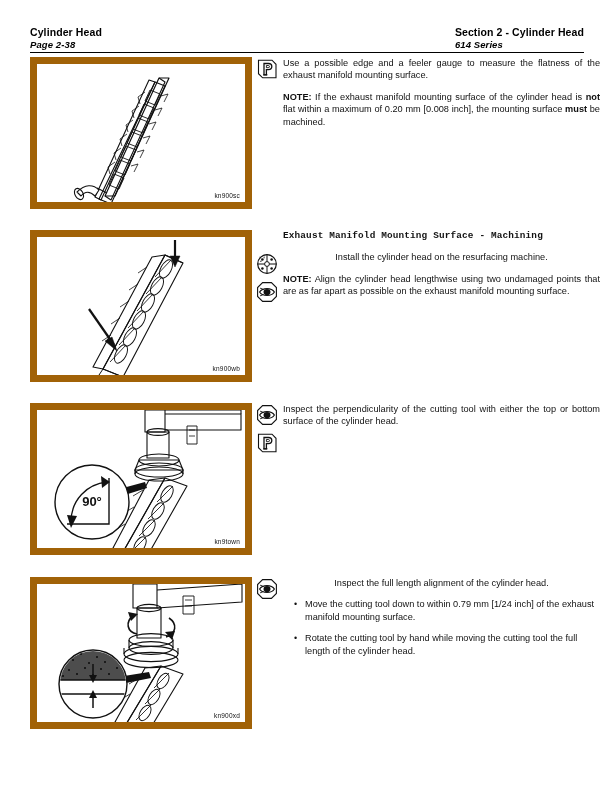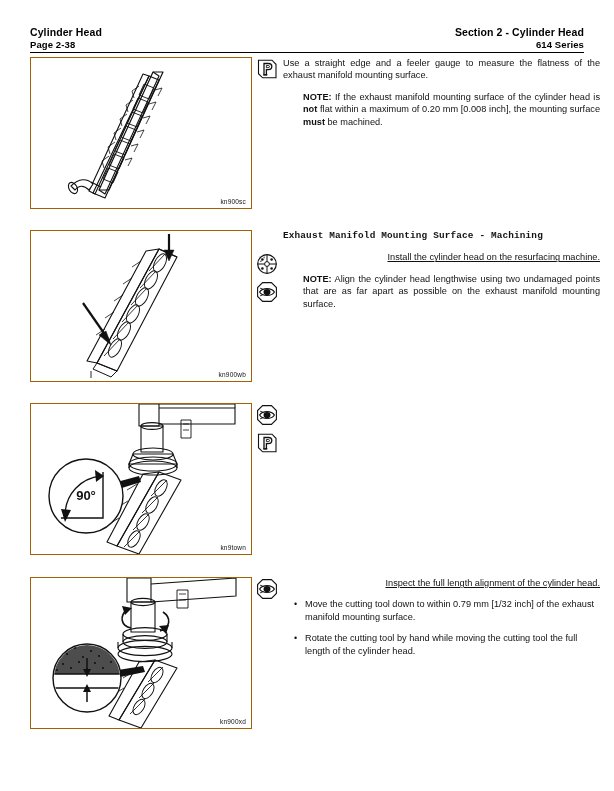--- a/index.html
+++ b/index.html
@@ -29,32 +29,33 @@
   .page-header {
     position: absolute;
     left: 30px;
     top: 26px;
     width: 554px;
     display: flex;
     justify-content: space-between;
     align-items: flex-start;
   }
   .hdr-left { text-align: left; }
-  .hdr-right { text-align: right; }
+  .hdr-right { }
   .hdr-line1 {
     font-size: 10.5px;
     font-weight: bold;
     letter-spacing: .1px;
     line-height: 13px;
   }
   .hdr-line2 {
     font-size: 9.5px;
     font-weight: bold;
     letter-spacing: .1px;
     line-height: 12px;
+    font-style: italic;
   }
   .header-rule {
     position: absolute;
     left: 30px;
     top: 52px;
     width: 554px;
     height: 1px;
     background: #000;
   }
 
@@ -69,21 +70,21 @@
   .row-3 { top: 403px; height: 155px; }
   .row-4 { top: 577px; height: 155px; }
 
   
   .figure {
     position: absolute;
     left: 30px;
     top: 0;
     width: 222px;
     height: 152px;
-    border: 1px solid #a16207;
+    border: 7px solid #a16207;
     background: #fff;
     box-sizing: border-box;
     overflow: hidden;
   }
   .figure svg { display: block; }
   .fig-caption {
     position: absolute;
     right: 5px;
     bottom: 3px;
     font-size: 6.5px;
@@ -112,31 +113,31 @@
     margin-bottom: 4px;
   }
   .body-text {
     margin-left: 28px;
     font-size: 9.2px;
     line-height: 12.4px;
     text-align: justify;
     color: #111;
   }
   .body-text p { margin: 0 0 9px 0; }
-  .body-text p:last-child { margin-bottom: 0; margin-left: 20px; }
+  .body-text p:last-child { margin-bottom: 0; }
   .subhead {
     font-size: 9.4px;
     font-weight: bold;
     margin: 0 0 9px 0;
     letter-spacing: .15px;
     text-align: left;
     font-family: Liberation Mono, monospace;
   }
   b, .b { font-weight: bold; }
-  .nojustify { text-align: right; text-decoration: underline; }
+  .nojustify { text-align: center; }
 
   ul.bullets {
     margin: 9px 0 0 0;
     padding: 0 0 0 22px;
     list-style: none;
   }
   ul.bullets li {
     position: relative;
     margin-bottom: 9px;
     font-size: 9.2px;
@@ -219,21 +220,21 @@
     <div class="textcol">
       <div class="icon-gutter">
         <svg class="icon" viewBox="0 0 24 24">
           <path d="M3.5 3.2 L17 3.2 L21 7.3 L21 20.8 L7.6 20.8 L3.5 16.7 Z" fill="none" stroke="#111" stroke-width="1.1"></path>
           <path d="M9 6.5 L13.5 6.5 C15.6 6.5 16.8 7.8 16.8 9.6 C16.8 11.4 15.6 12.6 13.5 12.6 L11.4 12.6 L11.4 17.8 L9 17.8 Z" fill="none" stroke="#111" stroke-width="1.3"></path>
           <path d="M11.4 8.5 L13.2 8.5 C14.1 8.5 14.5 9 14.5 9.6 C14.5 10.3 14.1 10.7 13.2 10.7 L11.4 10.7 Z" fill="none" stroke="#111" stroke-width="0.9"></path>
           <path d="M8.2 17.8 L12.4 17.8" stroke="#111" stroke-width="1.1" fill="none"></path>
         </svg>
       </div>
       <div class="body-text">
-        <p>Use a straight edge and a feeler gauge to measure the flatness of the exhaust manifold mounting surface.</p>
+        <p>Use a possible edge and a feeler gauge to measure the flatness of the exhaust manifold mounting surface.</p>
         <p><b>NOTE:</b><span> If the exhaust manifold mounting surface of the cylinder head is </span><b>not</b><span> flat within a maximum of 0.20 mm [0.008 inch], the mounting surface </span><b>must</b><span> be machined.</span></p>
       </div>
     </div>
   </div>
 
   <div class="row row-2">
     <div class="figure">
       <svg width="220" height="150" viewBox="0 0 220 150">
         <g fill="none" stroke="#111" stroke-width="1.1" stroke-linejoin="round">
 
@@ -374,20 +375,21 @@
           <path d="M8.6 9.6 L5.2 8.2 M8.6 14.4 L5.2 15.8" stroke="#111" stroke-width="1" fill="none"></path>
         </svg>
         <svg class="icon" viewBox="0 0 24 24">
           <path d="M3.5 3.2 L17 3.2 L21 7.3 L21 20.8 L7.6 20.8 L3.5 16.7 Z" fill="none" stroke="#111" stroke-width="1.1"></path>
           <path d="M9 6.5 L13.5 6.5 C15.6 6.5 16.8 7.8 16.8 9.6 C16.8 11.4 15.6 12.6 13.5 12.6 L11.4 12.6 L11.4 17.8 L9 17.8 Z" fill="none" stroke="#111" stroke-width="1.3"></path>
           <path d="M11.4 8.5 L13.2 8.5 C14.1 8.5 14.5 9 14.5 9.6 C14.5 10.3 14.1 10.7 13.2 10.7 L11.4 10.7 Z" fill="none" stroke="#111" stroke-width="0.9"></path>
           <path d="M8.2 17.8 L12.4 17.8" stroke="#111" stroke-width="1.1" fill="none"></path>
         </svg>
       </div>
       <div class="body-text">
+        <p>Inspect the perpendicularity of the cutting tool with either the top or bottom surface of the cylinder head.</p>
       </div>
     </div>
   </div>
 
   <div class="row row-4">
     <div class="figure">
       <svg width="220" height="150" viewBox="0 0 220 150">
         <g fill="none" stroke="#111" stroke-width="1.1" stroke-linejoin="round">
 
           <path d="M96 0 L120 0 L120 24 L96 24 Z"></path>
@@ -480,20 +482,20 @@
         <svg class="icon" viewBox="0 0 24 24">
           <path d="M7.6 2.6 L16.4 2.6 L21.4 7.6 L21.4 16.4 L16.4 21.4 L7.6 21.4 L2.6 16.4 L2.6 7.6 Z" fill="none" stroke="#111" stroke-width="1.1"></path>
           <path d="M4.6 12 C7.6 7.4 16.4 7.4 19.4 12 C16.4 16.6 7.6 16.6 4.6 12 Z" fill="none" stroke="#111" stroke-width="1.2"></path>
           <ellipse cx="12" cy="12" rx="3.5" ry="3.1" fill="#111"></ellipse>
           <path d="M8.6 9.6 L5.2 8.2 M8.6 14.4 L5.2 15.8" stroke="#111" stroke-width="1" fill="none"></path>
         </svg>
       </div>
       <div class="body-text">
         <p class="nojustify">Inspect the full length alignment of the cylinder head.</p>
         <ul class="bullets">
-          <li>Move the cutting tool down to within 0.79 mm [1/32 inch] of the exhaust manifold mounting surface.</li>
+          <li>Move the cutting tool down to within 0.79 mm [1/24 inch] of the exhaust manifold mounting surface.</li>
           <li>Rotate the cutting tool by hand while moving the cutting tool the full length of the cylinder head.</li>
         </ul>
       </div>
     </div>
   </div>
 
 </div>
 
 </body></html>

